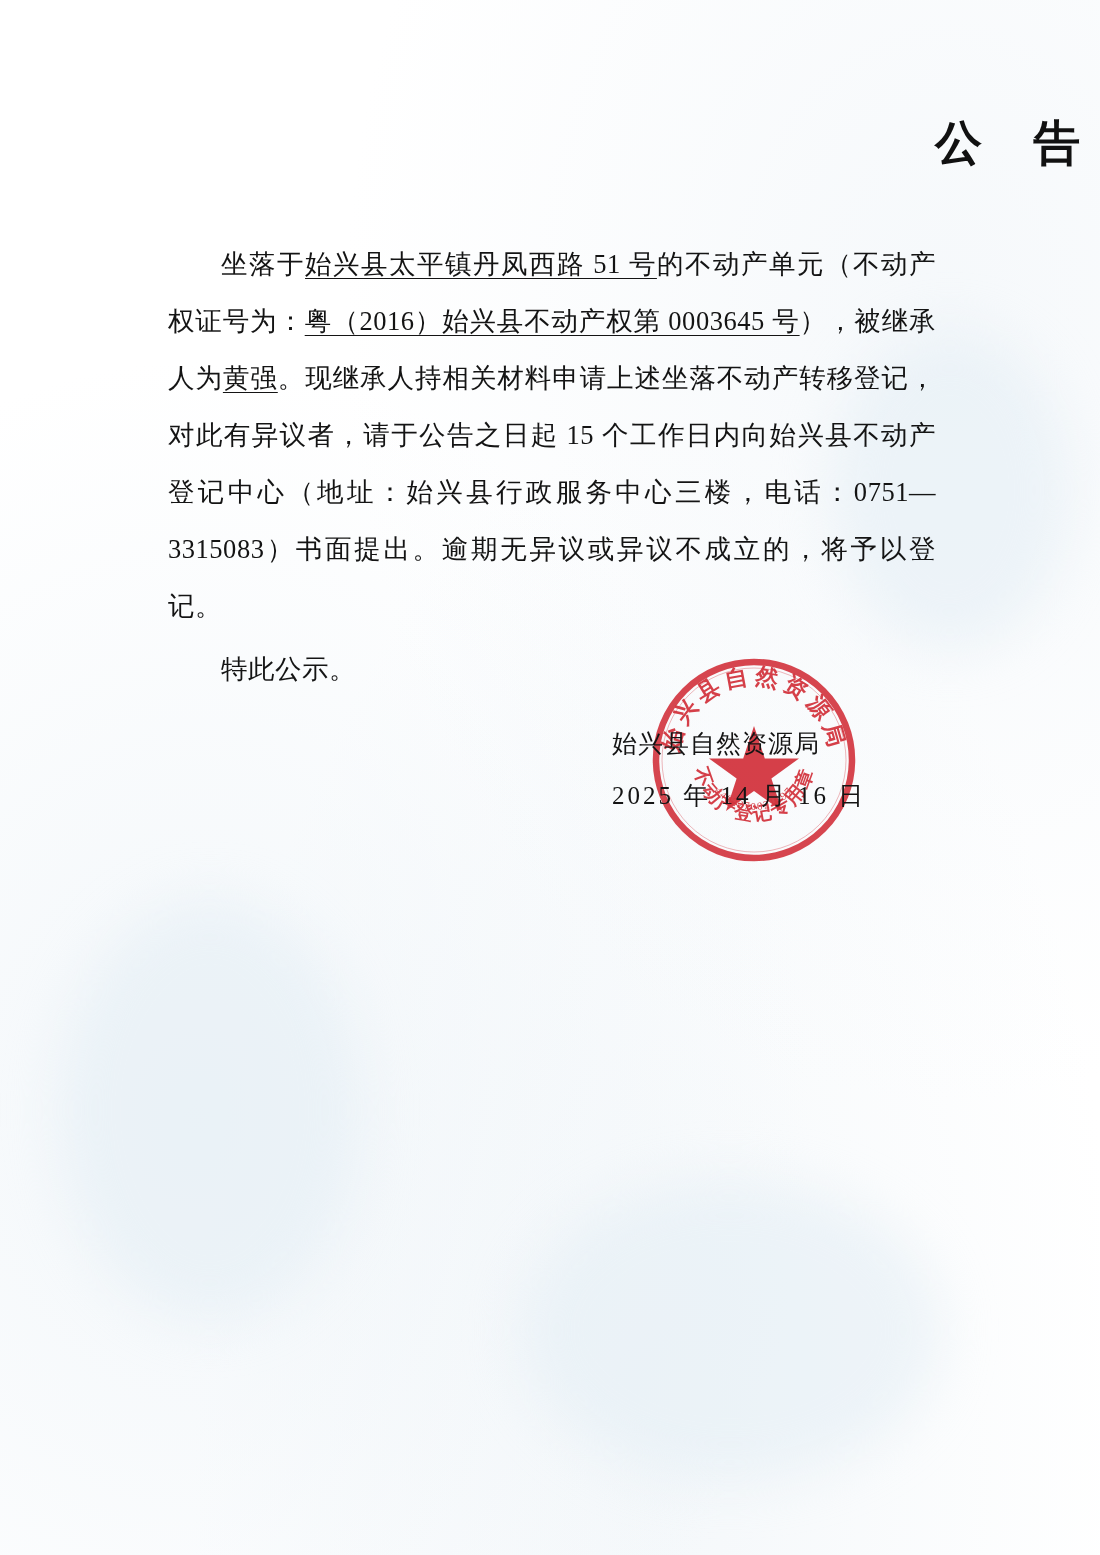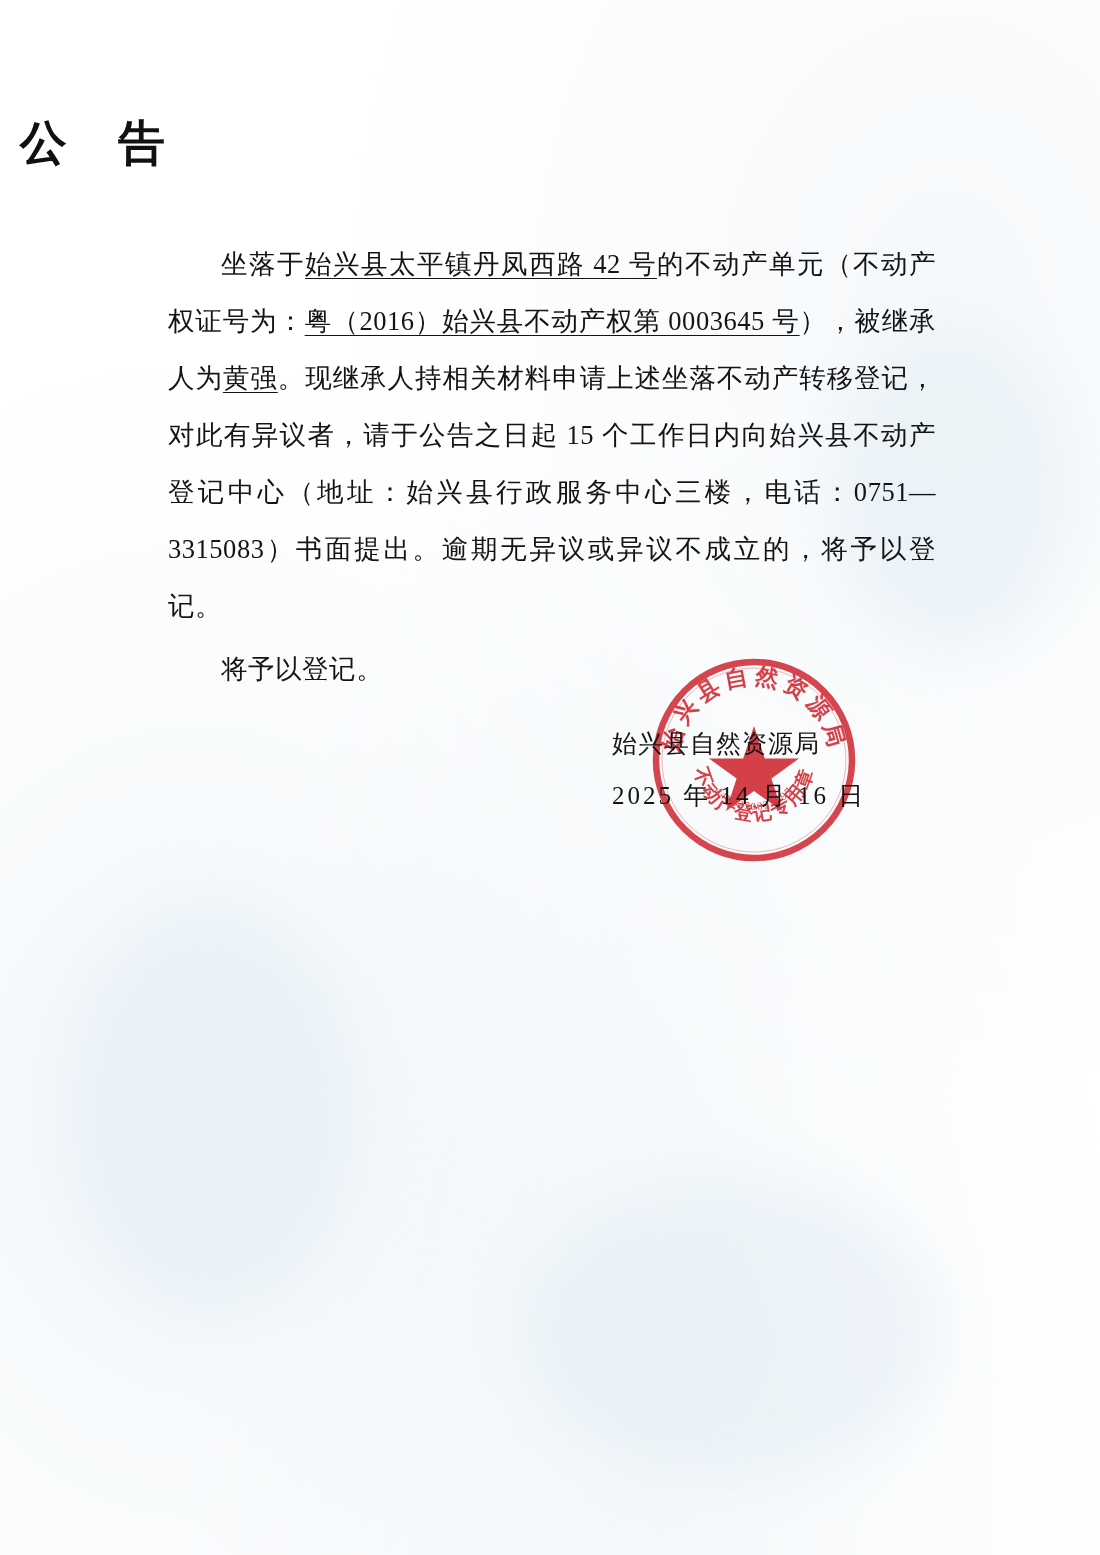--- a/index.html
+++ b/index.html
@@ -23,21 +23,21 @@
       radial-gradient(ellipse at 18% 72%, rgba(232,240,246,0.55) 0%, rgba(255,255,255,0) 48%),
       radial-gradient(ellipse at 86% 20%, rgba(236,242,247,0.5) 0%, rgba(255,255,255,0) 45%),
       radial-gradient(ellipse at 60% 95%, rgba(234,241,246,0.5) 0%, rgba(255,255,255,0) 50%),
       #ffffff;
   }
   .doc-title {
     position: absolute;
     top: 112px;
     left: 0;
     width: 1100px;
-    text-align: left;
+    text-align: right;
     font-size: 47px;
     font-weight: 700;
     letter-spacing: 0.42em;
     text-indent: 0.42em;
     color: #111;
     font-family: "Liberation Serif", "DejaVu Serif", serif;
   }
   .body-block {
     position: absolute;
     top: 236px;
@@ -102,22 +102,22 @@
 
 <div class="page">
 
   <div class="smudge s1"></div>
   <div class="smudge s2"></div>
   <div class="smudge s3"></div>
 
   <div class="doc-title">公 告</div>
 
   <div class="body-block">
-    <p class="para" id="para-1"><span>坐落于</span><span class="u">始兴县太平镇丹凤西路 42 号</span><span>的不动产单元（不动产权证号为：</span><span class="u">粤（2016）始兴县不动产权第 0003645 号</span><span>），被继承人为</span><span class="u">黄强</span><span>。现继承人持相关材料申请上述坐落不动产转移登记，对此有异议者，请于公告之日起 15 个工作日内向始兴县不动产登记中心（地址：始兴县行政服务中心三楼，电话：0751—3315083）书面提出。逾期无异议或异议不成立的，将予以登记。</span></p>
-    <p class="para" id="para-2"><span>将予以登记。</span></p>
+    <p class="para" id="para-1"><span>坐落于</span><span class="u">始兴县太平镇丹凤西路 51 号</span><span>的不动产单元（不动产权证号为：</span><span class="u">粤（2016）始兴县不动产权第 0003645 号</span><span>），被继承人为</span><span class="u">黄强</span><span>。现继承人持相关材料申请上述坐落不动产转移登记，对此有异议者，请于公告之日起 15 个工作日内向始兴县不动产登记中心（地址：始兴县行政服务中心三楼，电话：0751—3315083）书面提出。逾期无异议或异议不成立的，将予以登记。</span></p>
+    <p class="para" id="para-2"><span>特此公示。</span></p>
   </div>
 
   <div class="signature">
     <div>始兴县自然资源局</div>
     <div class="sig-date">2025 年 14 月 16 日</div>
   </div>
 
   <div class="seal">
     <svg viewBox="0 0 212 212" width="212" height="212" aria-hidden="true">
       <defs>

